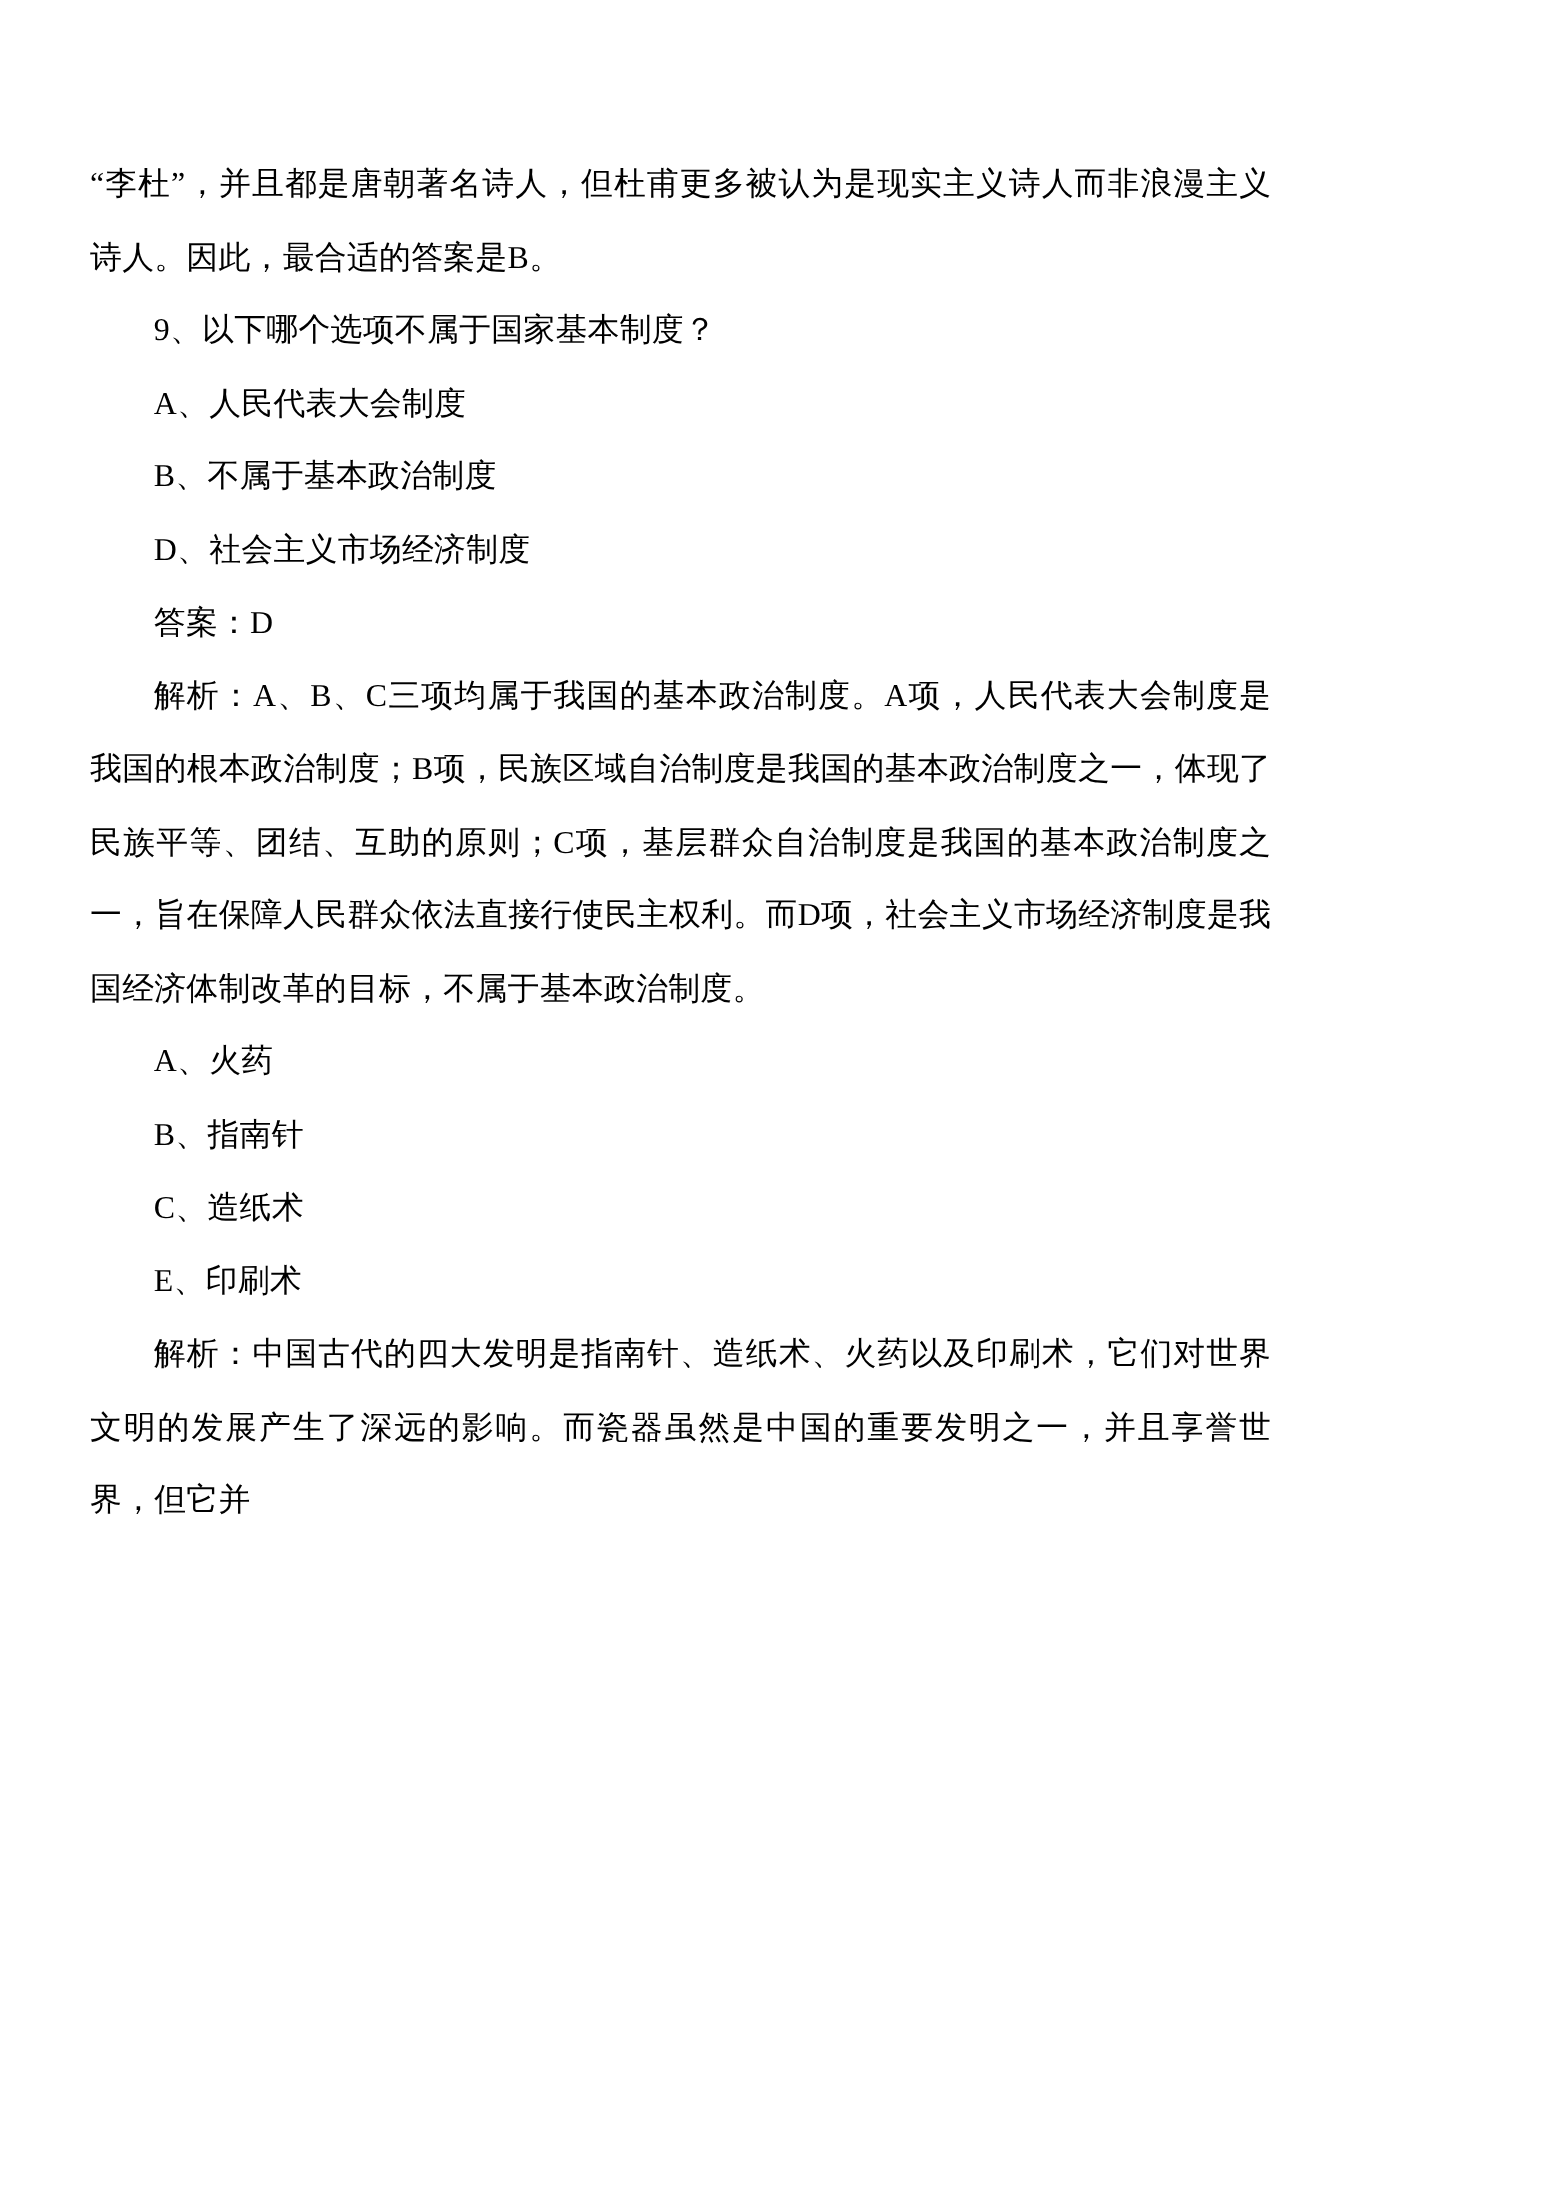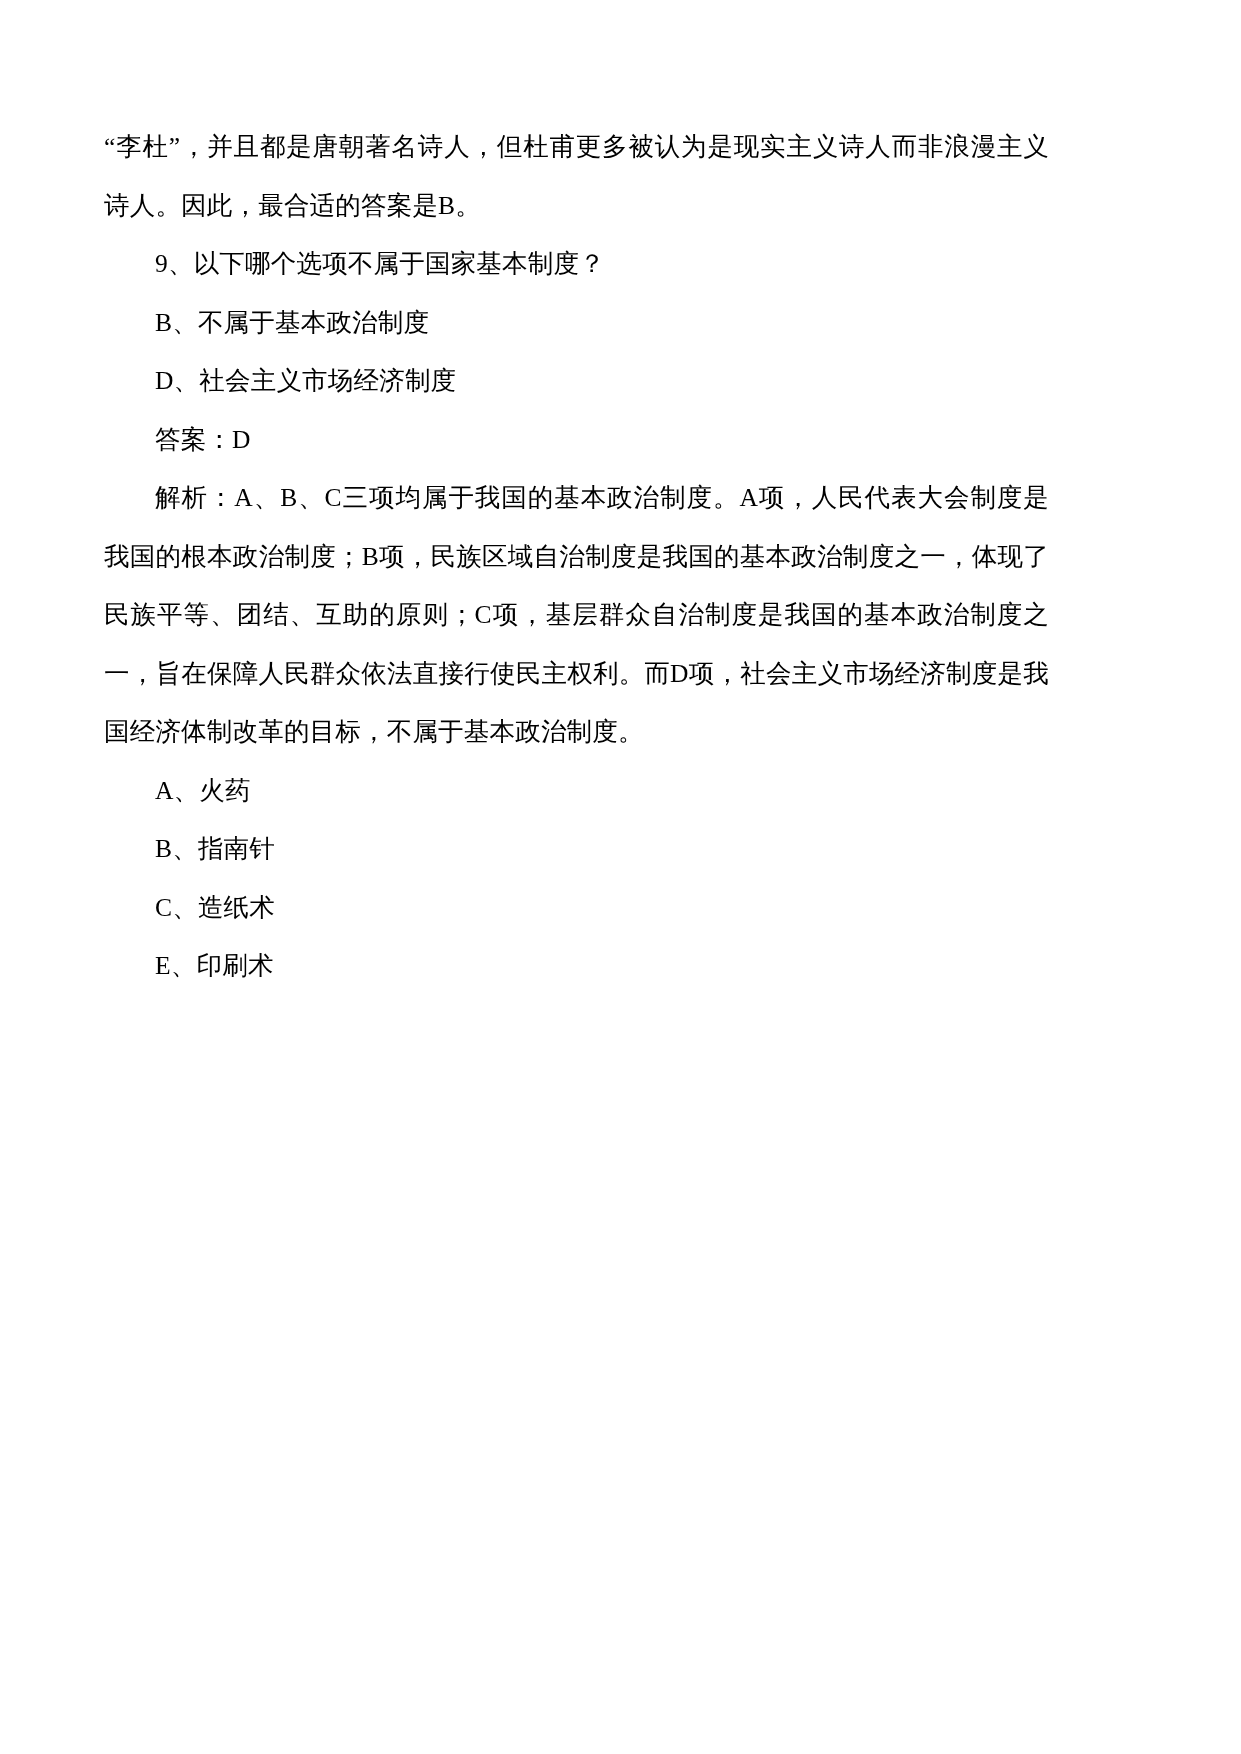--- a/index.html
+++ b/index.html
@@ -12,21 +12,21 @@
     height: 1754px;
     font-family: "Liberation Serif", "DejaVu Serif", serif;
     color: #000000;
     -webkit-font-smoothing: antialiased;
   }
   .page {
     position: relative;
     width: 1241px;
     height: 1754px;
     box-sizing: border-box;
-    padding: 118px 150px 0 104px;
+    padding: 118px 150px 0 72px;
   }
   .doc-body {
     width: 945px;
   }
   p {
     margin: 0 0 0 0;
     font-size: 25.5px;
     line-height: 58.5px;
     letter-spacing: 0.2px;
     text-align: justify;
@@ -42,20 +42,21 @@
 </head>
 <body>
 
 <div class="page">
   <div class="doc-body">
 
     <p class="cont">“李杜”，并且都是唐朝著名诗人，但杜甫更多被认为是现实主义诗人而非浪漫主义诗人。因此，最合适的答案是B。</p>
 
     <p class="indent">9、以下哪个选项不属于国家基本制度？</p>
 
+    <p class="indent">A、人民代表大会制度</p>
 
     <p class="indent">B、不属于基本政治制度</p>
 
 
     <p class="indent">D、社会主义市场经济制度</p>
 
     <p class="indent">答案：D</p>
 
     <p class="indent">解析：A、B、C三项均属于我国的基本政治制度。A项，人民代表大会制度是我国的根本政治制度；B项，民族区域自治制度是我国的基本政治制度之一，体现了民族平等、团结、互助的原则；C项，基层群众自治制度是我国的基本政治制度之一，旨在保障人民群众依法直接行使民主权利。而D项，社会主义市场经济制度是我国经济体制改革的目标，不属于基本政治制度。</p>
 
@@ -63,15 +64,16 @@
     <p class="indent">A、火药</p>
 
     <p class="indent">B、指南针</p>
 
     <p class="indent">C、造纸术</p>
 
 
     <p class="indent">E、印刷术</p>
 
 
+    <p class="indent">解析：中国古代的四大发明是指南针、造纸术、火药以及印刷术，它们对世界文明的发展产生了深远的影响。而瓷器虽然是中国的重要发明之一，并且享誉世界，但它并</p>
 
   </div>
 </div>
 
 </body></html>

